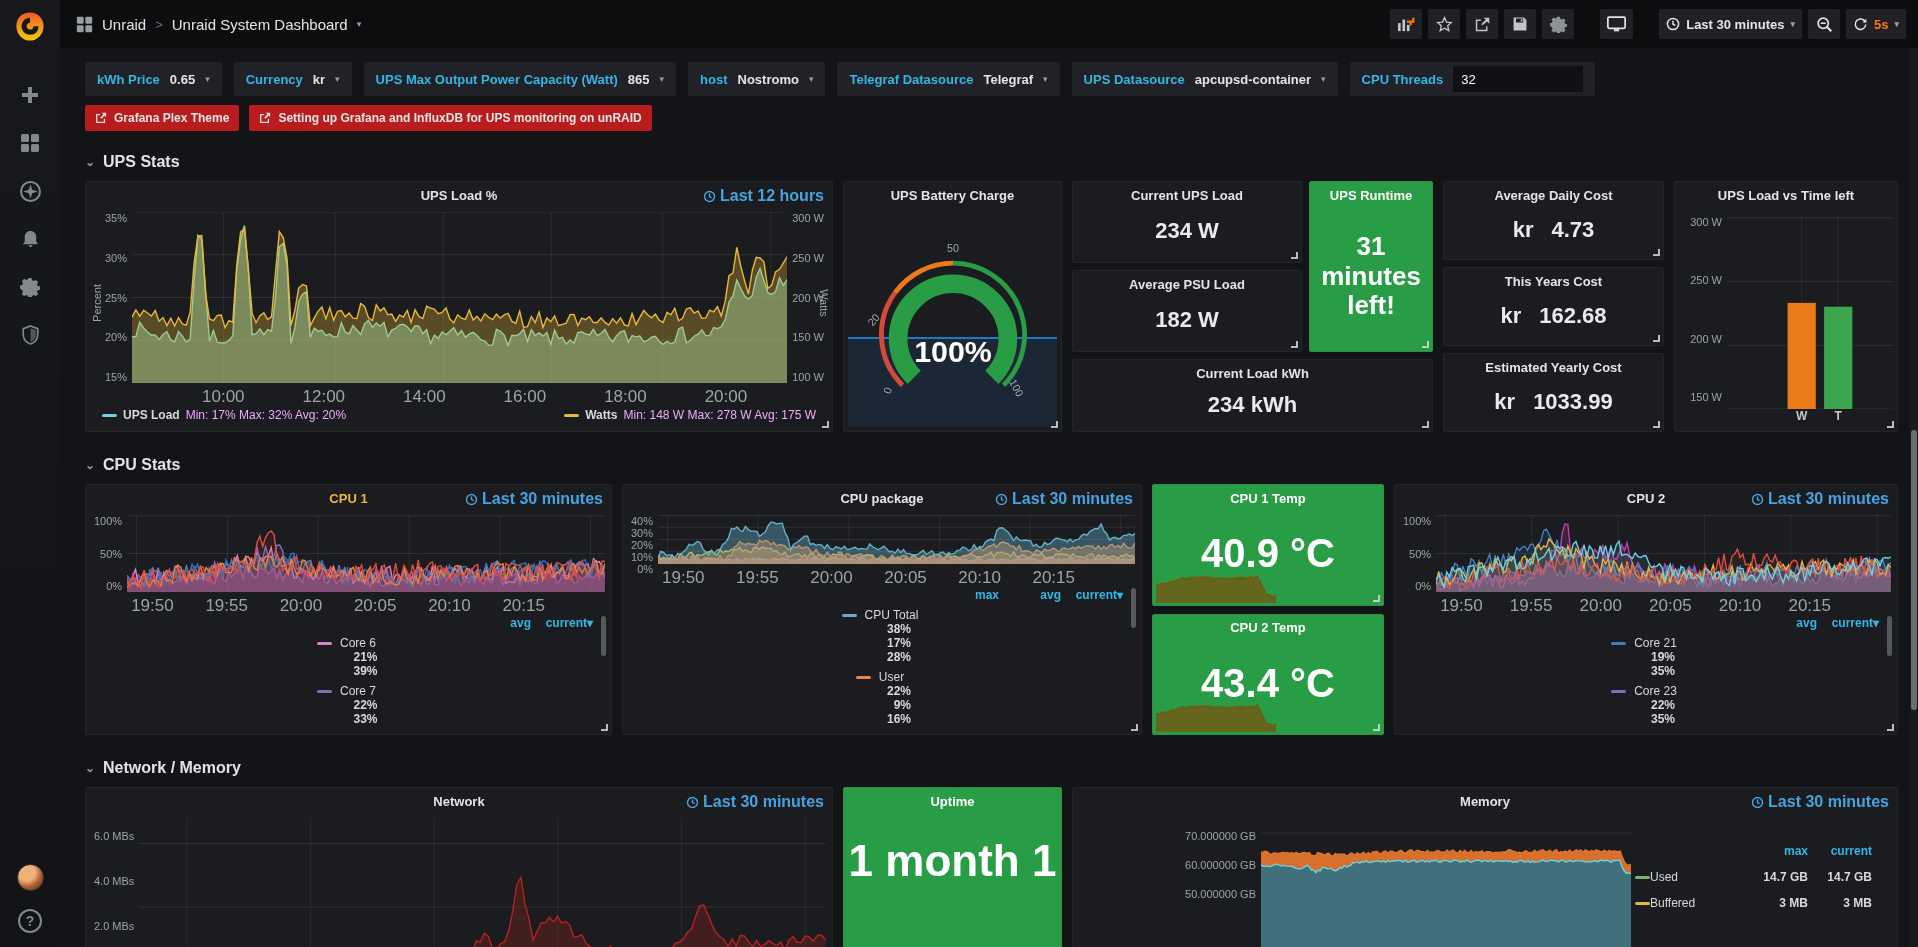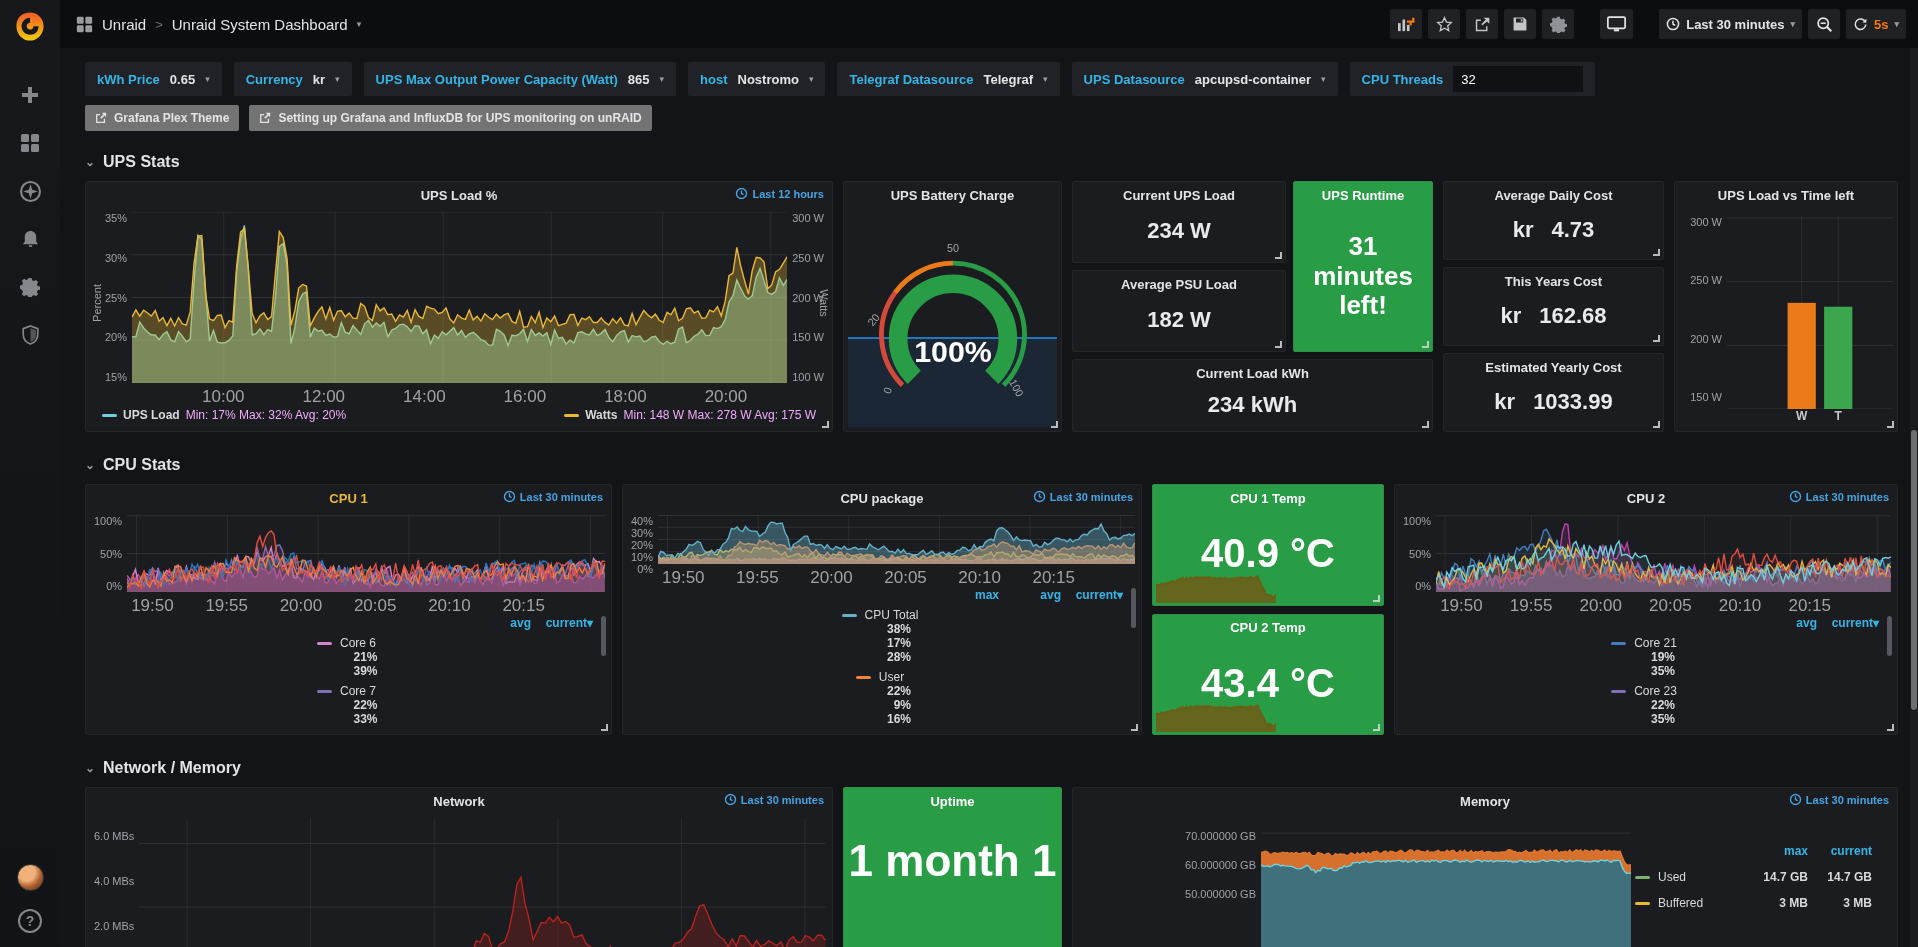--- a/index.html
+++ b/index.html
@@ -23,31 +23,31 @@
   .orange { color:#ff780a; }
   .caret { font-size:9px; color:#9a9da2; }
   
   .content { position:absolute; left:60px; top:48px; right:0; padding:14px 20px 0 25px; }
   .varrow { display:flex; gap:12px; flex-wrap:nowrap; margin-bottom:9px; }
   .pill { background:#202227; border-radius:2px; height:34px; display:flex; align-items:center; padding:0 12px; gap:10px; cursor:pointer; }
   .vlabel { color:#33b5e5; font-size:13px; font-weight:bold; white-space:nowrap; }
   .vvalue { color:#e3e4e6; font-size:13px; font-weight:bold; white-space:nowrap; }
   .vinput { background:#101114; border:none; color:#fff; font-size:13px; width:130px; height:26px; padding:0 8px; font-family:inherit; }
   .linkrow { display:flex; gap:10px; margin-bottom:22px; }
-  .dlink { background:#737373; border-radius:2px; height:26px; display:flex; align-items:center; gap:7px; padding:0 10px; font-size:12px; font-weight:bold; color:#e3e4e6; cursor:pointer; }
+  .dlink { background:#b91c1c; border-radius:2px; height:26px; display:flex; align-items:center; gap:7px; padding:0 10px; font-size:12px; font-weight:bold; color:#e3e4e6; cursor:pointer; }
   .section { display:flex; align-items:center; gap:8px; font-size:16px; font-weight:bold; color:#e3e4e6; margin:2px 0 10px 0; cursor:pointer; }
   .section .chev { color:#9a9da2; font-size:12px; }
   .row { display:flex; gap:10px; margin-bottom:24px; }
   
   .panel { position:relative; background:#1b1c1f; border:1px solid #232528; border-radius:2px; display:flex; flex-direction:column; }
   .panel::after { content:""; position:absolute; right:3px; bottom:3px; width:5px; height:5px; border-right:2px solid #d5d7da; border-bottom:2px solid #d5d7da; opacity:.85; }
   .p-head { position:relative; height:26px; flex:none; display:flex; align-items:center; justify-content:center; }
   .p-title { font-size:13px; font-weight:bold; color:#e3e4e6; }
   .p-title.amber { color:#eab839; }
-  .p-time { position:absolute; right:8px; top:5px; display:flex; align-items:center; gap:4px; color:#46a3e0; font-size:11px; font-weight:bold; cursor:pointer; }
+  .p-time { position:absolute; right:8px; top:5px; display:flex; align-items:center; gap:4px; color:#46a3e0; font-size:16px; font-weight:bold; cursor:pointer; }
   .p-body { flex:1; display:flex; min-height:0; padding:4px 6px 2px 6px; }
   .ycol { flex:none; display:flex; flex-direction:column; justify-content:space-between; align-items:flex-end; font-size:11px; color:#9fa3a8; padding:0 5px 20px 2px; }
   .ycol.left5 { width:40px; }
   .ycol.rt { align-items:flex-start; padding:0 2px 20px 5px; }
   .plotcol { flex:1; display:flex; flex-direction:column; min-width:0; }
   .chart { flex:1; width:100%; min-height:0; }
   .xaxis { height:20px; flex:none; display:flex; justify-content:space-between; font-size:17px; color:#9fa3a8; padding:4px 4px 0 4px; }
   .axlab { position:absolute; font-size:11px; color:#9fa3a8; }
   .axlab.lft { left:-8px; top:45%; transform:rotate(-90deg); }
   .axlab.rgt { right:-6px; top:45%; transform:rotate(90deg); }
@@ -87,21 +87,21 @@
   .barbody { padding:8px 4px 2px 4px; }
   .bar-yl { width:48px; } .bar-yr { width:52px; }
   .bar-yr .tick::before { content:"– "; color:#6e7177; }
   .barxlab { position:relative; height:20px; font-size:12px; font-weight:bold; color:#c6c8cb; }
   .barxlab span { position:absolute; transform:translateX(-50%); }
   
   .mright { flex:none; width:255px; font-size:12px; padding:26px 14px 0 4px; }
   .m-head { display:flex; justify-content:flex-end; color:#33b5e5; font-weight:bold; margin-bottom:8px; }
   .m-col { width:64px; text-align:right; font-weight:bold; }
   .m-row { display:flex; align-items:center; margin-top:12px; }
-  .m-name { display:flex; align-items:center; gap:8px; flex:1; }
+  .m-name { display:flex; align-items:center; flex:1; }
   
   .pgscroll { position:fixed; right:0; top:48px; bottom:0; width:8px; background:#1a1b1d; z-index:40; }
   .pgthumb { position:absolute; right:1px; top:382px; width:6px; height:280px; border-radius:3px; background:#6b6e73; }
   svg text { user-select:none; }
 </style>
 </head>
 <body>
 
 <div class="sidebar">
   <div class="logo">
@@ -397,21 +397,21 @@
               </div>
             <div class="sval">234 W</div>
           </div>
           <div class="panel stat" style="flex:1">
             <div class="p-head">
                 <span class="p-title">Average PSU Load</span>
               </div>
             <div class="sval">182 W</div>
           </div>
         </div>
-        <div class="panel stat greenbg runtime" style="width:140px">
+        <div class="panel stat greenbg runtime" style="width:124px">
           <div class="p-head">
               <span class="p-title">UPS Runtime</span>
             </div>
           <div class="sval">31 minutes left!</div>
         </div>
       </div>
       <div class="panel stat" style="flex:1">
         <div class="p-head">
             <span class="p-title">Current Load kWh</span>
           </div>

